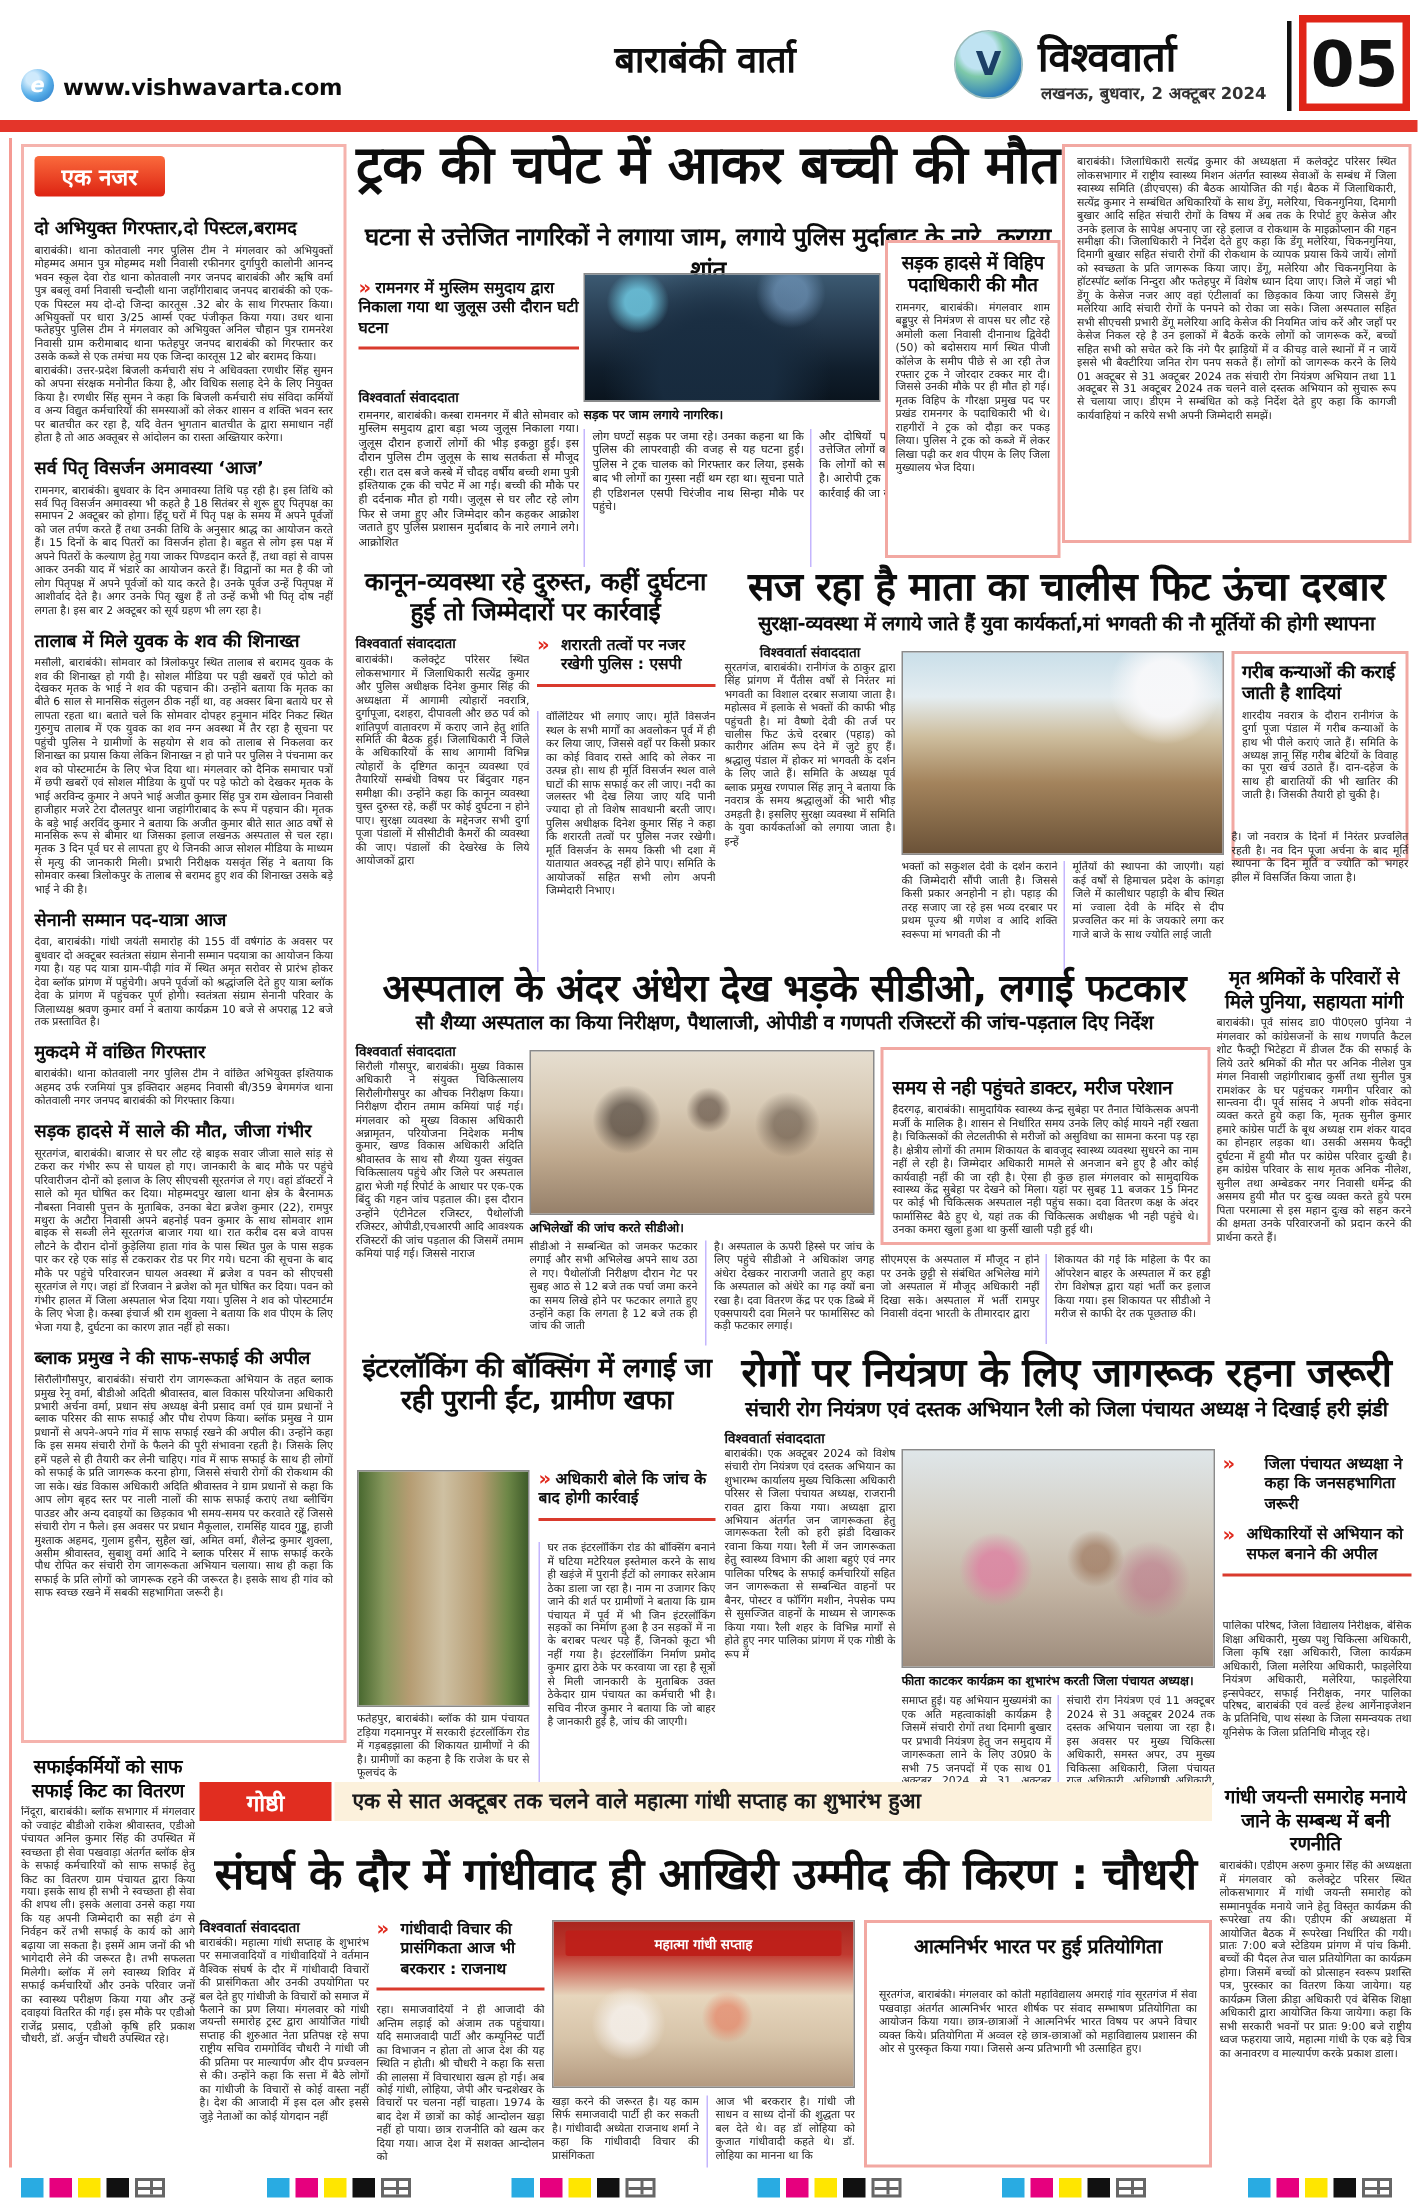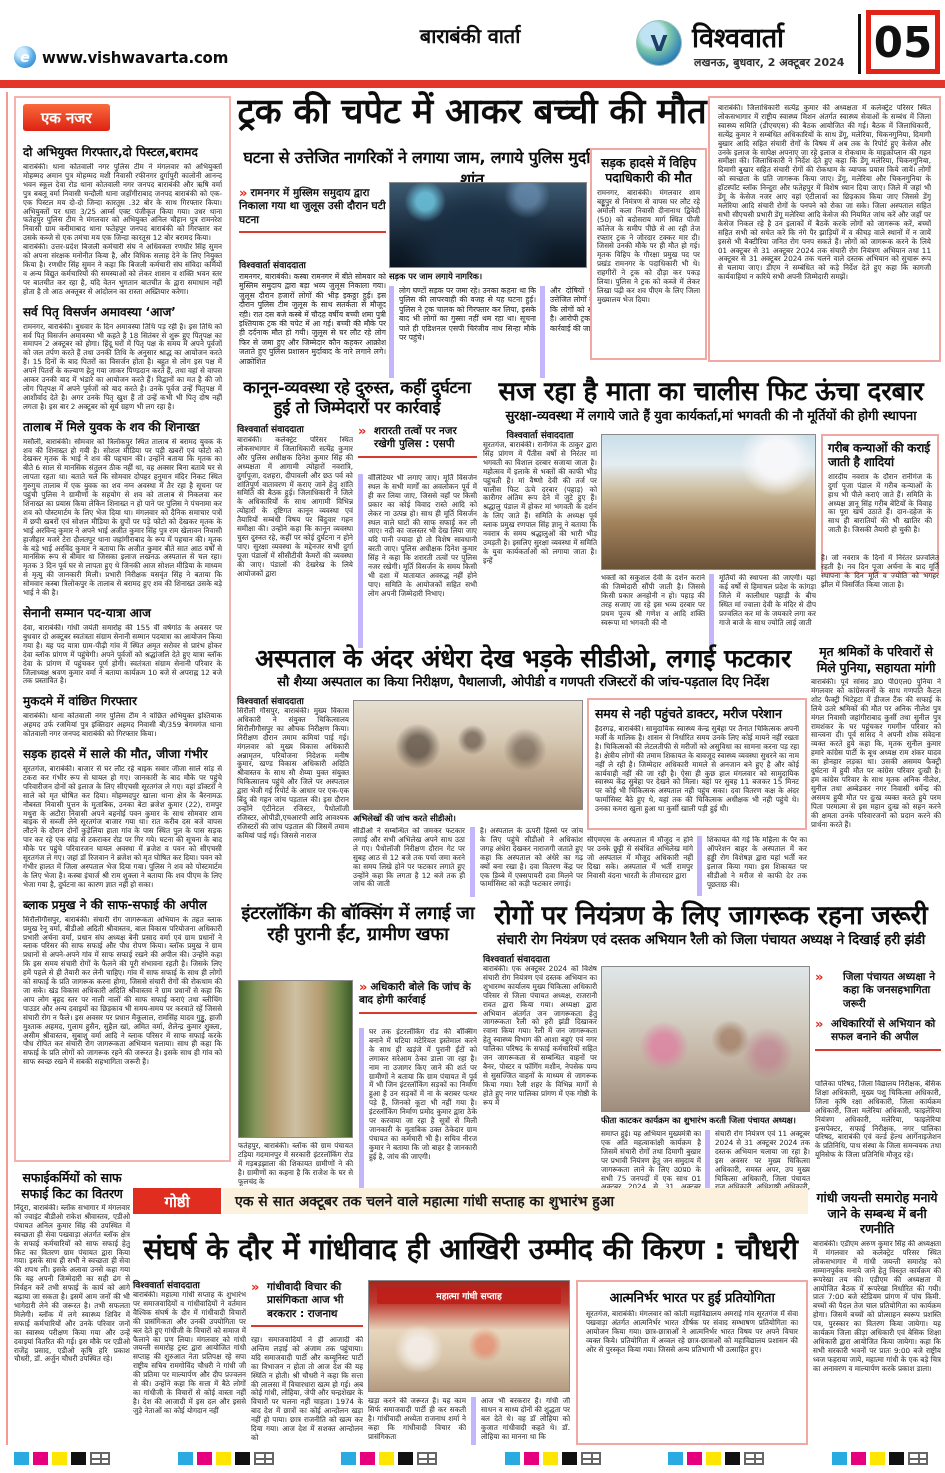--- a/index.html
+++ b/index.html
@@ -10,21 +10,21 @@
 .ctr{text-align:center}
 .b7{font-size:7.2px;line-height:8.9px;text-align:justify;color:#222;overflow:hidden}
 .b75{font-size:7.5px;line-height:9.4px;text-align:justify;color:#222;overflow:hidden}
 .byline{font-size:9px;font-weight:700;color:#111}
 .pinkbox{border:2px solid #f2a8a2;background:#fff;overflow:hidden}
 .callout{font-weight:700;font-size:10.4px;line-height:1.28;color:#111}
 .mark{color:#e02a1e;font-weight:900;font-size:13px;line-height:1;margin-right:3px;float:left}
 .red-div{border-bottom:2px solid #d93a2d;margin-top:5px}
 .caption{font-size:8.3px;font-weight:700;color:#111;overflow:hidden;white-space:nowrap}
 .photo{border:1px solid #8a8a8a;overflow:hidden}
-.vr{border-left:5px solid #c4b5fd;padding-left:5px}
+.vr{border-left:1px solid #c4b5fd;padding-left:5px}
 .ek-box{border:2px solid #f5b3ad;padding:5px 7px;overflow:hidden}
 .ek-head{display:inline-block;background:linear-gradient(180deg,#fa6a3c,#dd2312);color:#fff;font-size:15px;font-weight:700;padding:3px 18px 4px;border-radius:3px;margin:1px 0 6px}
 .ek-hl{font-size:12px;font-weight:700;margin:6px 0 3px;color:#0d0d0d}
 .redbar{background:#e4352a}
 .header-num{border:5px solid #e02518;display:flex;align-items:center;justify-content:center;font-size:42px;font-weight:700;color:#111}
 .logo-circle{border-radius:50%;background:radial-gradient(circle at 35% 30%,#bfe3f2 0 28%,#7ec9a9 40%,#2e7fba 75%,#1b5e92 100%);display:flex;align-items:center;justify-content:center;color:#1b3f66;font-weight:700;border:1px solid #9bb}
 .web-icon{border-radius:50%;background:radial-gradient(circle at 35% 30%,#cfeafc 0 20%,#58aee8 55%,#1f6fc0 100%);display:flex;align-items:center;justify-content:center;color:#fff;font-weight:700;font-style:italic}
 .strip{background:#fcf1dc;font-size:14px;font-weight:700;line-height:26px;padding-left:12px;overflow:hidden;white-space:nowrap}
 .label-red{background:#e12d20;color:#fff;font-size:15px;font-weight:700;display:flex;align-items:center;justify-content:center}
 .regrow{display:flex;justify-content:space-between;align-items:center}
@@ -36,21 +36,21 @@
 .ph-banner{position:absolute;left:4%;top:5%;width:92%;background:rgba(190,30,25,.92);color:#fff;font-size:9px;font-weight:700;text-align:center;padding:2px 0;border-radius:2px}
 </style>
 </head>
 <body>
 
 <div class="abs" style="left:0;top:0;width:945px;height:80px;background:#fff">
   <div class="abs web-icon" style="left:14px;top:46px;width:22px;height:22px;font-size:14px">
       <span>e</span>
     </div>
   <div class="abs hl" style="left:42px;top:49px;font-size:15px">www.vishwavarta.com</div>
-  <div class="abs hl ctr" style="left:320px;top:22px;width:300px;font-size:20px">बाराबंकी वार्ता</div>
+  <div class="abs hl ctr" style="left:320px;top:22px;width:300px;font-size:24px">बाराबंकी वार्ता</div>
   <div class="abs logo-circle" style="left:636px;top:20px;width:46px;height:46px;font-size:22px">
       <span>V</span>
     </div>
   <div class="abs hl" style="left:692px;top:18px;font-size:27px">विश्ववार्ता</div>
   <div class="abs" style="left:694px;top:54px;font-size:11px;font-weight:700;color:#333">लखनऊ,  बुधवार, 2 अक्टूबर 2024</div>
   <div class="abs" style="left:858px;top:14px;width:3px;height:60px;background:#111"></div>
   <div class="abs header-num" style="left:866px;top:10px;width:74px;height:64px">
       <span>05</span>
     </div>
 </div>
@@ -87,21 +87,21 @@
 <div class="abs b75" style="left:239px;top:272px;width:147px;height:106px">रामनगर, बाराबंकी। कस्बा रामनगर में बीते सोमवार को मुस्लिम समुदाय द्वारा बड़ा भव्य जुलूस निकाला गया। जुलूस दौरान हजारों लोगों की भीड़ इकठ्ठा हुई। इस दौरान पुलिस टीम जुलूस के साथ सतर्कता से मौजूद रही। रात दस बजे कस्बे में चौदह वर्षीय बच्ची शमा पुत्री इश्तियाक ट्रक की चपेट में आ गई। बच्ची की मौके पर ही दर्दनाक मौत हो गयी। जुलूस से घर लौट रहे लोग फिर से जमा हुए और जिम्मेदार कौन कहकर आक्रोश जताते हुए पुलिस प्रशासन मुर्दाबाद के नारे लगाने लगे। आक्रोशित</div>
 <div class="abs photo" style="left:389px;top:182px;width:198px;height:86px;background:
   radial-gradient(circle at 18% 22%, rgba(110,200,225,.85) 0 5%, transparent 12%),
   radial-gradient(circle at 70% 15%, rgba(130,170,210,.55) 0 7%, transparent 15%),
   radial-gradient(circle at 45% 80%, rgba(25,45,65,.9) 0 30%, transparent 60%),
   linear-gradient(180deg,#3c5a72 0%,#24384c 40%,#101e2c 75%,#0a141e 100%)"></div>
 <div class="abs caption" style="left:389px;top:270px;width:198px">सड़क पर जाम लगाये नागरिक।</div>
 <div class="abs b75 vr" style="left:389px;top:286px;width:147px;height:92px">लोग घण्टों सड़क पर जमा रहे। उनका कहना था कि पुलिस की लापरवाही की वजह से यह घटना हुई। पुलिस ने ट्रक चालक को गिरफ्तार कर लिया, इसके बाद भी लोगों का गुस्सा नहीं थम रहा था। सूचना पाते ही एडिशनल एसपी चिरंजीव नाथ सिन्हा मौके पर पहुंचे।</div>
 <div class="abs b75 vr" style="left:540px;top:286px;width:147px;height:92px">और दोषियों पर कार्यवाही का भरोसा दिलाकर उत्तेजित लोगों को शांत कराया। पुलिस का कहना है कि लोगों को समझा-बुझाकर वापस कर दिया गया है। आरोपी ट्रक चालक को हिरासत में लेकर विधिक कार्रवाई की जा रही है। जांच भी की जा रही है।</div>
 
-<div class="abs pinkbox" style="left:590px;top:148px;width:117px;height:212px;padding:5px">
+<div class="abs pinkbox" style="left:590px;top:160px;width:117px;height:212px;padding:5px">
   <div class="hl ctr" style="font-size:12.5px;line-height:1.2;margin-bottom:4px">सड़क हादसे में विहिप पदाधिकारी की मौत</div>
   <p class="b7">रामनगर, बाराबंकी। मंगलवार शाम बड्डूपुर से निमंत्रण से वापस घर लौट रहे अमोली कला निवासी दीनानाथ द्विवेदी (50) को बदोसराय मार्ग स्थित पीजी कॉलेज के समीप पीछे से आ रही तेज रफ्तार ट्रक ने जोरदार टक्कर मार दी। जिससे उनकी मौके पर ही मौत हो गई। मृतक विहिप के गौरक्षा प्रमुख पद पर प्रखंड रामनगर के पदाधिकारी भी थे। राहगीरों ने ट्रक को दौड़ा कर पकड़ लिया। पुलिस ने ट्रक को कब्जे में लेकर लिखा पढ़ी कर शव पीएम के लिए जिला मुख्यालय भेज दिया।</p>
 </div>
 
 <div class="abs pinkbox" style="left:708px;top:96px;width:233px;height:266px;padding:6px 8px">
   <p class="b7">बाराबंकी। जिलाधिकारी सत्येंद्र कुमार की अध्यक्षता में कलेक्ट्रेट परिसर स्थित लोकसभागार में राष्ट्रीय स्वास्थ्य मिशन अंतर्गत स्वास्थ्य सेवाओं के सम्बंध में जिला स्वास्थ्य समिति (डीएचएस) की बैठक आयोजित की गई। बैठक में जिलाधिकारी, सत्येंद्र कुमार ने सम्बंधित अधिकारियों के साथ डेंगू, मलेरिया, चिकनगुनिया, दिमागी बुखार आदि सहित संचारी रोगों के विषय में अब तक के रिपोर्ट हुए केसेज और उनके इलाज के सापेक्ष अपनाए जा रहे इलाज व रोकथाम के माइक्रोप्लान की गहन समीक्षा की। जिलाधिकारी ने निर्देश देते हुए कहा कि डेंगू मलेरिया, चिकनगुनिया, दिमागी बुखार सहित संचारी रोगों की रोकथाम के व्यापक प्रयास किये जायें। लोगों को स्वच्छता के प्रति जागरूक किया जाए। डेंगू, मलेरिया और चिकनगुनिया के हॉटस्पॉट ब्लॉक निन्दुरा और फतेहपुर में विशेष ध्यान दिया जाए। जिले में जहां भी डेंगू के केसेज नजर आए वहां एंटीलार्वा का छिड़काव किया जाए जिससे डेंगू मलेरिया आदि संचारी रोगों के पनपने को रोका जा सके। जिला अस्पताल सहित सभी सीएचसी प्रभारी डेंगू मलेरिया आदि केसेज की नियमित जांच करें और जहाँ पर केसेज निकल रहे है उन इलाकों में बैठकें करके लोगों को जागरूक करें, बच्चों सहित सभी को सचेत करे कि नंगे पैर झाड़ियों में व कीचड़ वाले स्थानों में न जायें इससे भी बैक्टीरिया जनित रोग पनप सकते हैं। लोगों को जागरूक करने के लिये 01 अक्टूबर से 31 अक्टूबर 2024 तक संचारी रोग नियंत्रण अभियान तथा 11 अक्टूबर से 31 अक्टूबर 2024 तक चलने वाले दस्तक अभियान को सुचारू रूप से चलाया जाए। डीएम ने सम्बंधित को कड़े निर्देश देते हुए कहा कि कागजी कार्यवाहियां न करिये सभी अपनी जिम्मेदारी समझें।</p>
 </div>
 
 <div class="abs hl ctr" style="left:237px;top:378px;width:240px;font-size:16.5px;line-height:1.2">कानून-व्यवस्था रहे दुरुस्त, कहीं दुर्घटना हुई तो जिम्मेदारों पर कार्रवाई</div>
 <div class="abs byline" style="left:237px;top:422px">विश्ववार्ता संवाददाता</div>
@@ -137,21 +137,21 @@
 <div class="abs b7" style="left:237px;top:707px;width:112px;height:190px">सिरौली गौसपुर, बाराबंकी। मुख्य विकास अधिकारी ने संयुक्त चिकित्सालय सिरौलीगौसपुर का औचक निरीक्षण किया। निरीक्षण दौरान तमाम कमियां पाई गई। मंगलवार को मुख्य विकास अधिकारी अन्नामृतन, परियोजना निदेशक मनीष कुमार, खण्ड विकास अधिकारी अदिति श्रीवास्तव के साथ सौ शैय्या युक्त संयुक्त चिकित्सालय पहुंचे और जिले पर अस्पताल द्वारा भेजी गई रिपोर्ट के आधार पर एक-एक बिंदु की गहन जांच पड़ताल की। इस दौरान उन्होंने एंटीनेटल रजिस्टर, पैथोलॉजी रजिस्टर, ओपीडी,एचआरपी आदि आवश्यक रजिस्टरों की जांच पड़ताल की जिसमें तमाम कमियां पाई गई। जिससे नाराज</div>
 <div class="abs photo" style="left:353px;top:700px;width:230px;height:110px;background:
   radial-gradient(circle at 28% 42%, rgba(40,30,25,.55) 0 6%, transparent 13%),
   radial-gradient(circle at 52% 36%, rgba(55,38,30,.5) 0 5%, transparent 11%),
   radial-gradient(circle at 75% 45%, rgba(60,45,35,.45) 0 5%, transparent 12%),
   linear-gradient(180deg,#e6ded0 0%,#d7c9b4 35%,#bfa98e 65%,#96806a 100%)"></div>
 <div class="abs caption" style="left:353px;top:812px;width:230px">अभिलेखों की जांच करते सीडीओ।</div>
 <div class="abs b7" style="left:353px;top:827px;width:112px;height:70px">सीडीओ ने सम्बन्धित को जमकर फटकार लगाई और सभी अभिलेख अपने साथ उठा ले गए। पैथोलॉजी निरीक्षण दौरान गेट पर सुबह आठ से 12 बजे तक पर्चा जमा करने का समय लिखे होने पर फटकार लगाते हुए उन्होंने कहा कि लगता है 12 बजे तक ही जांच की जाती</div>
 <div class="abs b7 vr" style="left:470px;top:827px;width:113px;height:70px">है। अस्पताल के ऊपरी हिस्से पर जांच के लिए पहुंचे सीडीओ ने अधिकांश जगह अंधेरा देखकर नाराजगी जताते हुए कहा कि अस्पताल को अंधेरे का गढ़ क्यों बना रखा है। दवा वितरण केंद्र पर एक डिब्बे में एक्सपायरी दवा मिलने पर फार्मासिस्ट को कड़ी फटकार लगाई।</div>
 
-<div class="abs pinkbox" style="left:587px;top:698px;width:220px;height:132px;padding:5px 6px">
+<div class="abs pinkbox" style="left:587px;top:698px;width:220px;height:132px;padding:16px 6px">
   <div class="hl" style="font-size:12.5px;margin-bottom:3px">समय से नही पहुंचते डाक्टर, मरीज परेशान</div>
   <p class="b7">हैदरगढ़, बाराबंकी। सामुदायिक स्वास्थ्य केन्द्र सुबेहा पर तैनात चिकित्सक अपनी मर्जी के मालिक है। शासन से निर्धारित समय उनके लिए कोई मायने नहीं रखता है। चिकित्सकों की लेटलतीफी से मरीजों को असुविधा का सामना करना पड़ रहा है। क्षेत्रीय लोगों की तमाम शिकायत के बावजूद स्वास्थ्य व्यवस्था सुधरने का नाम नहीं ले रही है। जिम्मेदार अधिकारी मामले से अनजान बने हुए है और कोई कार्यवाही नहीं की जा रही है। ऐसा ही कुछ हाल मंगलवार को सामुदायिक स्वास्थ्य केंद्र सुबेहा पर देखने को मिला। यहां पर सुबह 11 बजकर 15 मिनट पर कोई भी चिकित्सक अस्पताल नही पहुंच सका। दवा वितरण कक्ष के अंदर फार्मासिस्ट बैठे हुए थे, यहां तक की चिकित्सक अधीक्षक भी नही पहुंचे थे। उनका कमरा खुला हुआ था कुर्सी खाली पड़ी हुई थी।</p>
 </div>
 <div class="abs b7" style="left:587px;top:836px;width:106px;height:60px">सीएमएस के अस्पताल में मौजूद न होने पर उनके छुट्टी से संबंधित अभिलेख मांगे जो अस्पताल में मौजूद अधिकारी नहीं दिखा सके। अस्पताल में भर्ती रामपुर निवासी वंदना भारती के तीमारदार द्वारा</div>
 <div class="abs b7 vr" style="left:697px;top:836px;width:110px;height:60px">शिकायत की गई कि महिला के पैर का ऑपरेशन बाहर के अस्पताल में कर हड्डी रोग विशेषज्ञ द्वारा यहां भर्ती कर इलाज किया गया। इस शिकायत पर सीडीओ ने मरीज से काफी देर तक पूछताछ की।</div>
 
 <div class="abs hl ctr" style="left:237px;top:902px;width:242px;font-size:18px;line-height:1.18">इंटरलॉकिंग की बॉक्सिंग में लगाई जा रही पुरानी ईंट, ग्रामीण खफा</div>
 <div class="abs" style="left:359px;top:980px;width:118px">
   <span class="mark">»</span>
   <div class="callout" style="margin-left:0">अधिकारी बोले कि जांच के बाद होगी कार्रवाई</div>
@@ -203,21 +203,21 @@
 <div class="abs b7" style="left:251px;top:1336px;width:112px;height:109px">रहा। समाजवादियों ने ही आजादी की अन्तिम लड़ाई को अंजाम तक पहुंचाया। यदि समाजवादी पार्टी और कम्यूनिस्ट पार्टी का विभाजन न होता तो आज देश की यह स्थिति न होती। श्री चौधरी ने कहा कि सत्ता की लालसा में विचारधारा खत्म हो गई। अब कोई गांधी, लोहिया, जेपी और चन्द्रशेखर के विचारों पर चलना नहीं चाहता। 1974 के बाद देश में छात्रों का कोई आन्दोलन खड़ा नहीं हो पाया। छात्र राजनीति को खत्म कर दिया गया। आज देश में सशक्त आन्दोलन को</div>
 <div class="abs photo" style="left:368px;top:1280px;width:202px;height:112px;background:
   radial-gradient(circle at 25% 62%, rgba(245,240,235,.85) 0 7%, transparent 15%),
   radial-gradient(circle at 58% 58%, rgba(230,120,90,.6) 0 6%, transparent 13%),
   linear-gradient(180deg,#a8261f 0%,#c03a30 20%,#e7d6bd 45%,#d6c3a8 72%,#b49a80 100%)">
   <div class="ph-banner">महात्मा गांधी सप्ताह</div>
 </div>
 <div class="abs b7" style="left:368px;top:1397px;width:98px;height:48px">खड़ा करने की जरूरत है। यह काम सिर्फ समाजवादी पार्टी ही कर सकती है। गांधीवादी अध्येता राजनाथ शर्मा ने कहा कि गांधीवादी विचार की प्रासंगिकता</div>
 <div class="abs b7 vr" style="left:471px;top:1397px;width:99px;height:48px">आज भी बरकरार है। गांधी जी साधन व साध्य दोनों की शुद्धता पर बल देते थे। वह डॉ लोहिया को कुजात गांधीवादी कहते थे। डॉ. लोहिया का मानना था कि</div>
 <div class="abs pinkbox" style="left:576px;top:1280px;width:232px;height:165px;padding:6px 8px">
-  <div class="hl ctr" style="font-size:13px;margin-bottom:4px">आत्मनिर्भर भारत पर हुई प्रतियोगिता</div>
+  <div class="hl ctr" style="font-size:13px;margin-bottom:20px">आत्मनिर्भर भारत पर हुई प्रतियोगिता</div>
   <p class="b7">सूरतगंज, बाराबंकी। मंगलवार को कोती महाविद्यालय अमराई गांव सूरतगंज में सेवा पखवाड़ा अंतर्गत आत्मनिर्भर भारत शीर्षक पर संवाद सम्भाषण प्रतियोगिता का आयोजन किया गया। छात्र-छात्राओं ने आत्मनिर्भर भारत विषय पर अपने विचार व्यक्त किये। प्रतियोगिता में अव्वल रहे छात्र-छात्राओं को महाविद्यालय प्रशासन की ओर से पुरस्कृत किया गया। जिससे अन्य प्रतिभागी भी उत्साहित हुए।</p>
 </div>
 
 <div class="abs hl ctr" style="left:813px;top:1190px;width:128px;font-size:12.5px;line-height:1.25">गांधी जयन्ती समारोह मनाये जाने के सम्बन्ध में बनी रणनीति</div>
 <div class="abs b7" style="left:813px;top:1240px;width:128px;height:200px">बाराबंकी। एडीएम अरुण कुमार सिंह की अध्यक्षता में मंगलवार को कलेक्ट्रेट परिसर स्थित लोकसभागार में गांधी जयन्ती समारोह को सम्मानपूर्वक मनाये जाने हेतु विस्तृत कार्यक्रम की रूपरेखा तय की। एडीएम की अध्यक्षता में आयोजित बैठक में रूपरेखा निर्धारित की गयी। प्रातः 7:00 बजे स्टेडियम प्रांगण में पांच किमी. बच्चों की पैदल तेज चाल प्रतियोगिता का कार्यक्रम होगा। जिसमें बच्चों को प्रोत्साहन स्वरूप प्रशस्ति पत्र, पुरस्कार का वितरण किया जायेगा। यह कार्यक्रम जिला क्रीड़ा अधिकारी एवं बेसिक शिक्षा अधिकारी द्वारा आयोजित किया जायेगा। कहा कि सभी सरकारी भवनों पर प्रातः 9:00 बजे राष्ट्रीय ध्वज फहराया जाये, महात्मा गांधी के एक बड़े चित्र का अनावरण व माल्यार्पण करके प्रकाश डाला।</div>
 
 <div class="abs regrow" style="left:14px;top:1450px;width:914px;height:16px">
   <span class="reggroup">
       <span class="sq" style="background:#29abe2"></span>
       <span class="sq" style="background:#e6007e"></span>

